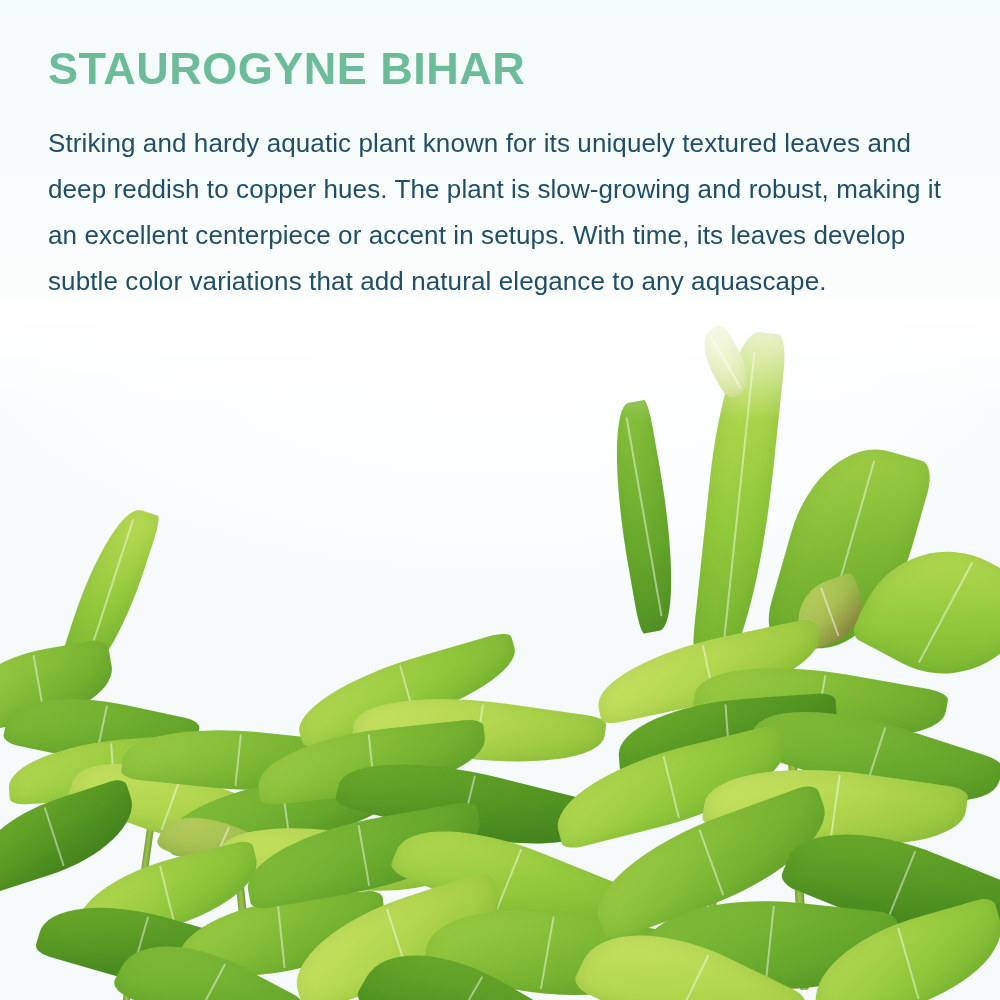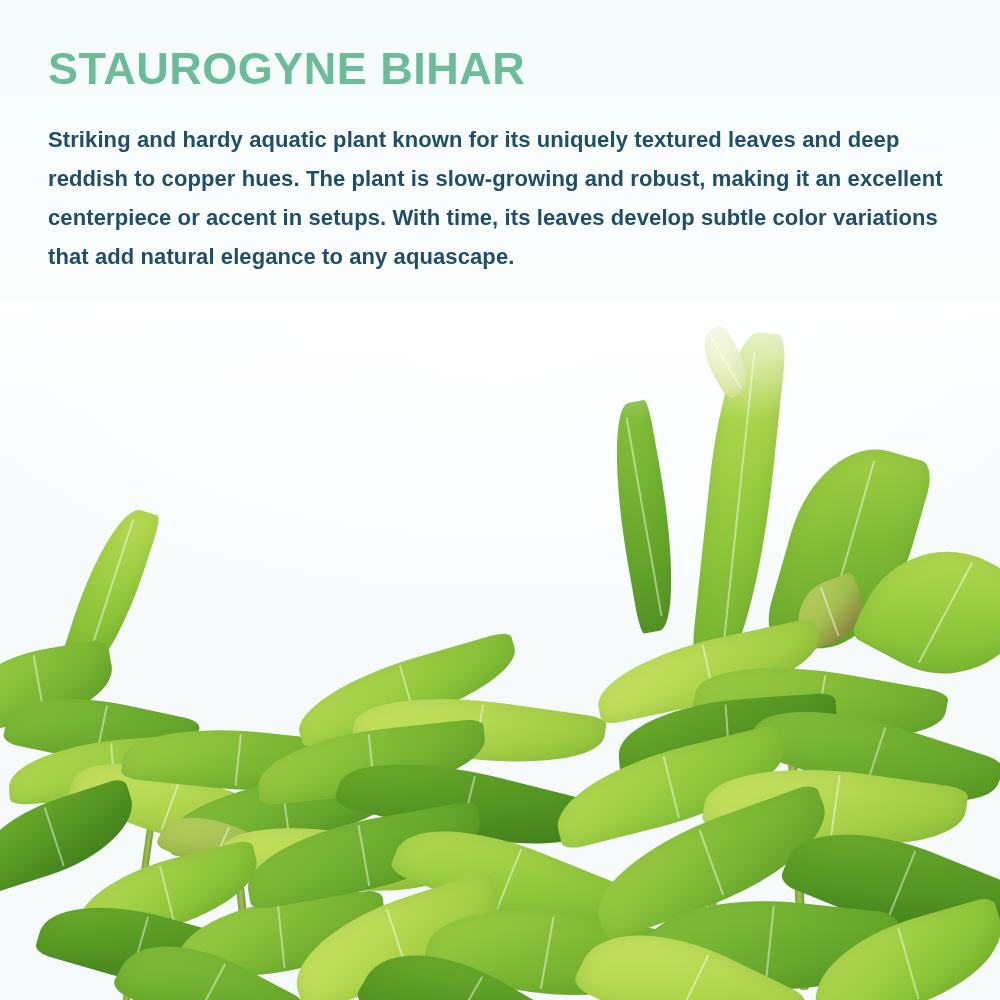--- a/index.html
+++ b/index.html
@@ -28,27 +28,26 @@
   }
   .title {
     font-size: 45px;
     font-weight: bold;
     letter-spacing: 0.5px;
     color: #6cbb99;
     margin: 0 0 26px 0;
     line-height: 1.1;
   }
   .desc {
-    font-size: 22px;
+    font-size: 26px;
     line-height: 1.78;
     color: #1f4e66;
     margin: 0;
     letter-spacing: 0.1px;
     max-width: 900px;
-    font-weight: bold;
   }
 
   
   .photo {
     position: absolute;
     left: 0;
     top: 300px;
     width: 1000px;
     height: 700px;
     overflow: hidden;

